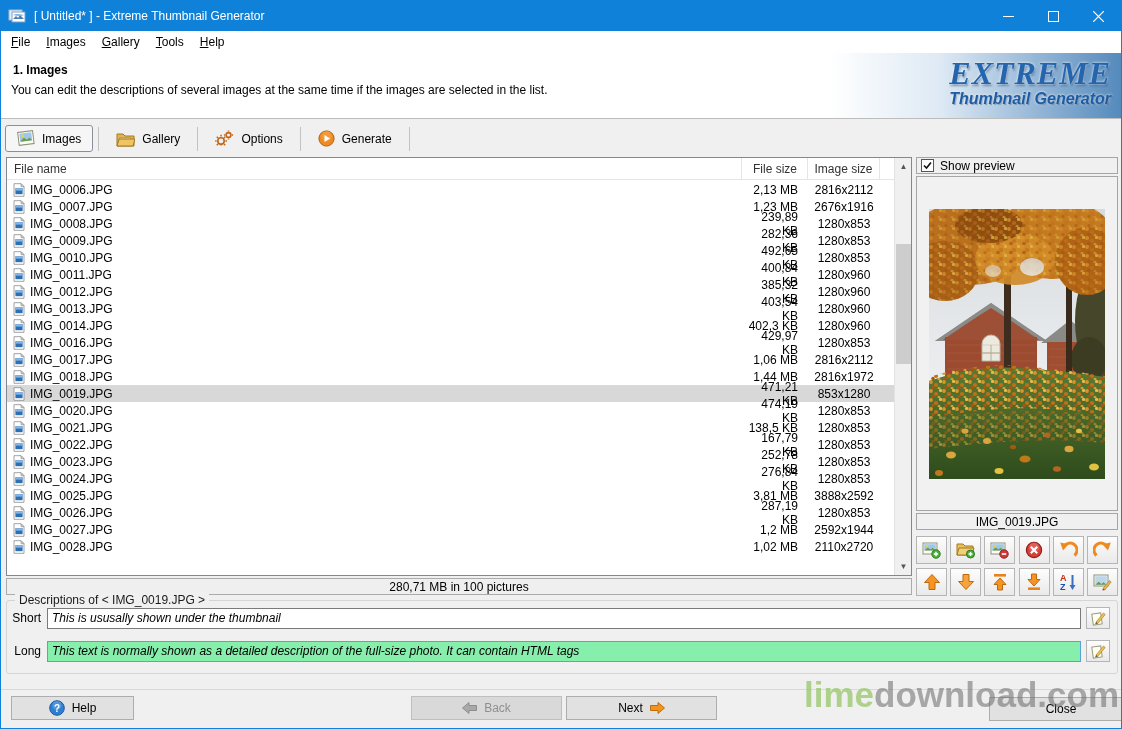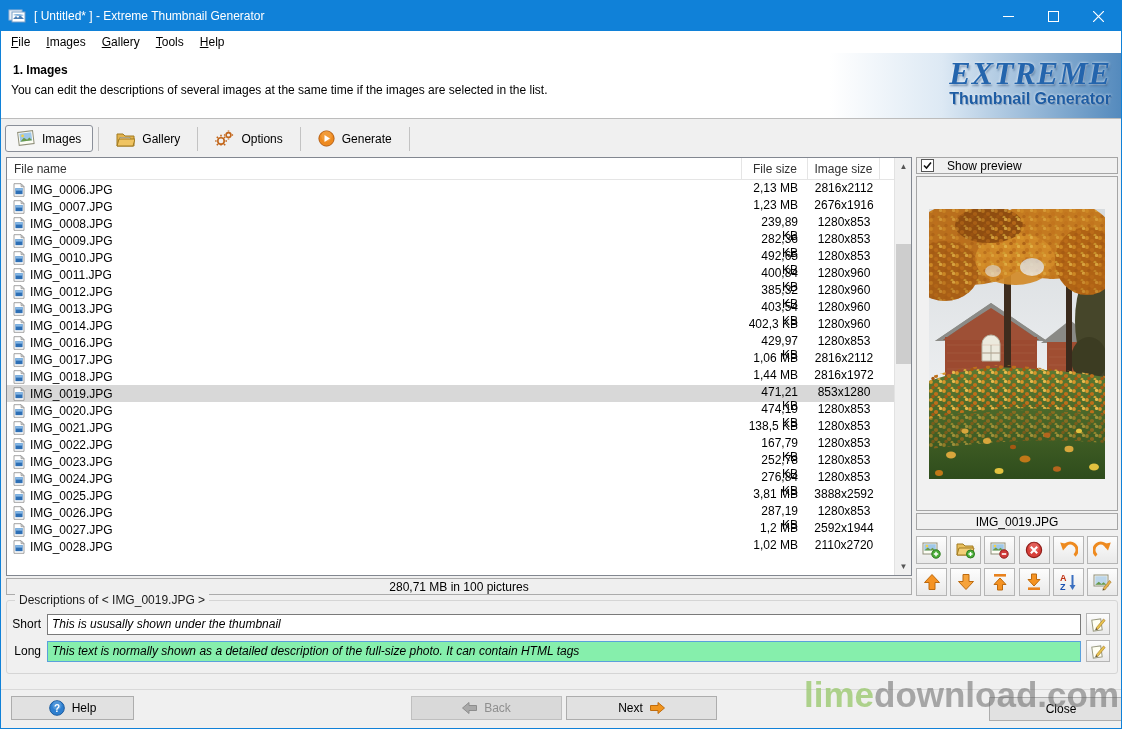--- a/index.html
+++ b/index.html
@@ -23,69 +23,69 @@
   
   .banner { position:absolute; top:52px; left:0; right:0; height:66px;
     background:linear-gradient(90deg,#ffffff 0%,#ffffff 74%,#dde9f4 84%,#548abd 100%);
     border-bottom:1px solid #bcbcbc; }
   .step-title { position:absolute; left:12px; top:10px; font-weight:bold; }
   .step-desc  { position:absolute; left:10px; top:30px; }
   .logo { position:absolute; right:10px; top:4px; text-align:right; line-height:1; }
   .logo-line1 { font-family:"Liberation Serif","DejaVu Serif",serif; font-style:italic; font-weight:bold;
     font-size:32px; color:#2465ad; letter-spacing:1px;
     text-shadow:0 0 3px rgba(255,255,255,.95), 1px 2px 2px rgba(20,60,110,.55); }
-  .logo-line2 { font-weight:bold; font-size:16px; color:#1d5ca3; margin-top:2px;
+  .logo-line2 { font-style:italic; font-weight:bold; font-size:16px; color:#1d5ca3; margin-top:2px;
     text-shadow:0 0 3px rgba(255,255,255,.95), 1px 1px 1px rgba(20,60,110,.5); }
 
   
   .tabbar { position:absolute; top:119px; left:0; right:0; height:37px; background:#f0f0f0; display:flex; align-items:center; padding-left:4px; }
   .tab { display:flex; align-items:center; gap:7px; padding:4px 11px; border:1px solid transparent; border-radius:3px; cursor:default; }
   .tab.active { border-color:#8a8f99; background:#f6f6f6; }
   .tab-sep { width:1px; height:24px; background:#c3c3c3; margin:0 5px; }
 
   
   .list-panel { position:absolute; left:5px; top:156px; width:906px; height:419px; background:#fff; border:1px solid #828790; overflow:hidden; }
   .list-header { display:flex; height:22px; border-bottom:1px solid #e5e5e5; background:#fff; align-items:center; }
   .hdr-cell { height:100%; display:flex; align-items:center; border-right:1px solid #e5e5e5; color:#333; }
   .hdr-name { width:735px; padding-left:7px; }
   .hdr-size { width:66px; justify-content:flex-end; padding-right:10px; }
   .hdr-img  { width:72px; justify-content:center; }
   .list-body { position:absolute; top:23px; left:0; right:17px; bottom:0; }
-  .list-row { display:flex; height:17px; cursor:default; }
+  .list-row { display:flex; height:17px; align-items:center; cursor:default; }
   .list-row.selected { background:#d8d8d8; }
   .cell-name { width:735px; display:flex; align-items:center; gap:5px; padding-left:6px; overflow:hidden; }
   .cell-size { width:66px; text-align:right; padding-right:10px; }
   .cell-img  { width:72px; text-align:center; }
   .file-ico { flex:0 0 auto; display:block; }
 
   
   .vscroll { position:absolute; top:0; right:0; bottom:0; width:17px; background:#f0f0f0; border-left:1px solid #e2e2e2; }
   .scroll-arrow { position:absolute; left:0; width:17px; height:17px; display:flex; align-items:center; justify-content:center; color:#555; font-size:8px; }
   .scroll-up { top:0; } .scroll-down { bottom:0; }
   .scroll-thumb { position:absolute; left:1px; width:15px; top:86px; height:120px; background:#cdcdcd; }
 
   
   .status-bar { position:absolute; left:5px; top:577px; width:906px; height:17px; background:#efefef; border:1px solid #ababab; display:flex; align-items:center; justify-content:center; }
 
   
-  .preview-head { position:absolute; left:915px; top:156px; width:202px; height:17px; background:#f0f0f0; border:1px solid #a5a5a5; display:flex; align-items:center; gap:13px; padding-left:4px; }
+  .preview-head { position:absolute; left:915px; top:156px; width:202px; height:17px; background:#f0f0f0; border:1px solid #a5a5a5; display:flex; align-items:center; gap:6px; padding-left:4px; }
   .checkbox { width:13px; height:13px; background:#fff; border:1px solid #555; display:flex; align-items:center; justify-content:center; }
   .checkbox svg { display:block; }
   .preview-box { position:absolute; left:915px; top:175px; width:202px; height:335px; background:#f1f1f1; border:1px solid #a5a5a5; display:flex; align-items:center; justify-content:center; }
   .preview-img { width:176px; height:270px; display:block; }
   .preview-name { position:absolute; left:915px; top:512px; width:202px; height:17px; background:#f0f0f0; border:1px solid #a5a5a5; display:flex; align-items:center; justify-content:center; }
   .ptoolbar { position:absolute; left:915px; width:202px; height:28px; display:flex; justify-content:space-between; }
   .ptoolbar.row1 { top:535px; } .ptoolbar.row2 { top:567px; }
   .tool-btn { width:31px; height:28px; background:linear-gradient(#fdfdfd,#e9e9e9); border:1px solid #b5b5b5; display:flex; align-items:center; justify-content:center; }
 
   
   .desc-group { position:absolute; left:5px; top:599px; width:1112px; height:74px; border:1px solid #d5d5d5; border-radius:3px; }
   .desc-title { position:absolute; top:-8px; left:8px; background:#f0f0f0; padding:0 4px; color:#1a1a1a; }
   .desc-row { position:absolute; left:0; right:0; height:22px; display:flex; align-items:center; }
-  .desc-row.short { top:12px; } .desc-row.long { top:39px; }
+  .desc-row.short { top:6px; } .desc-row.long { top:39px; }
   .desc-label { width:40px; text-align:right; padding-right:6px; }
   .desc-input { width:1034px; height:21px; border:1px solid #7a7a7a; background:#fff; font-family:inherit; font-size:12px; padding:0 4px;font-style:italic; }
   .desc-input.focused { border:1px solid #5aa0dc; background:#86efac; }
   .desc-edit-btn { width:24px; height:22px; margin-left:5px; background:linear-gradient(#fdfdfd,#e9e9e9); border:1px solid #b5b5b5; display:flex; align-items:center; justify-content:center; }
 
   
   .footer { position:absolute; left:0; right:0; bottom:0; height:39px; background:#f0f0f0; border-top:1px solid #d9d9d9; }
   .btn { position:absolute; height:24px; background:#e1e1e1; border:1px solid #adadad; display:flex; align-items:center; justify-content:center; gap:7px; font-size:12px; }
   .btn-help { left:10px; top:6px; width:123px; }
   .btn-back { left:410px; top:6px; width:151px; background:#d9d9d9; border-color:#bfbfbf; color:#8f8f8f; }

